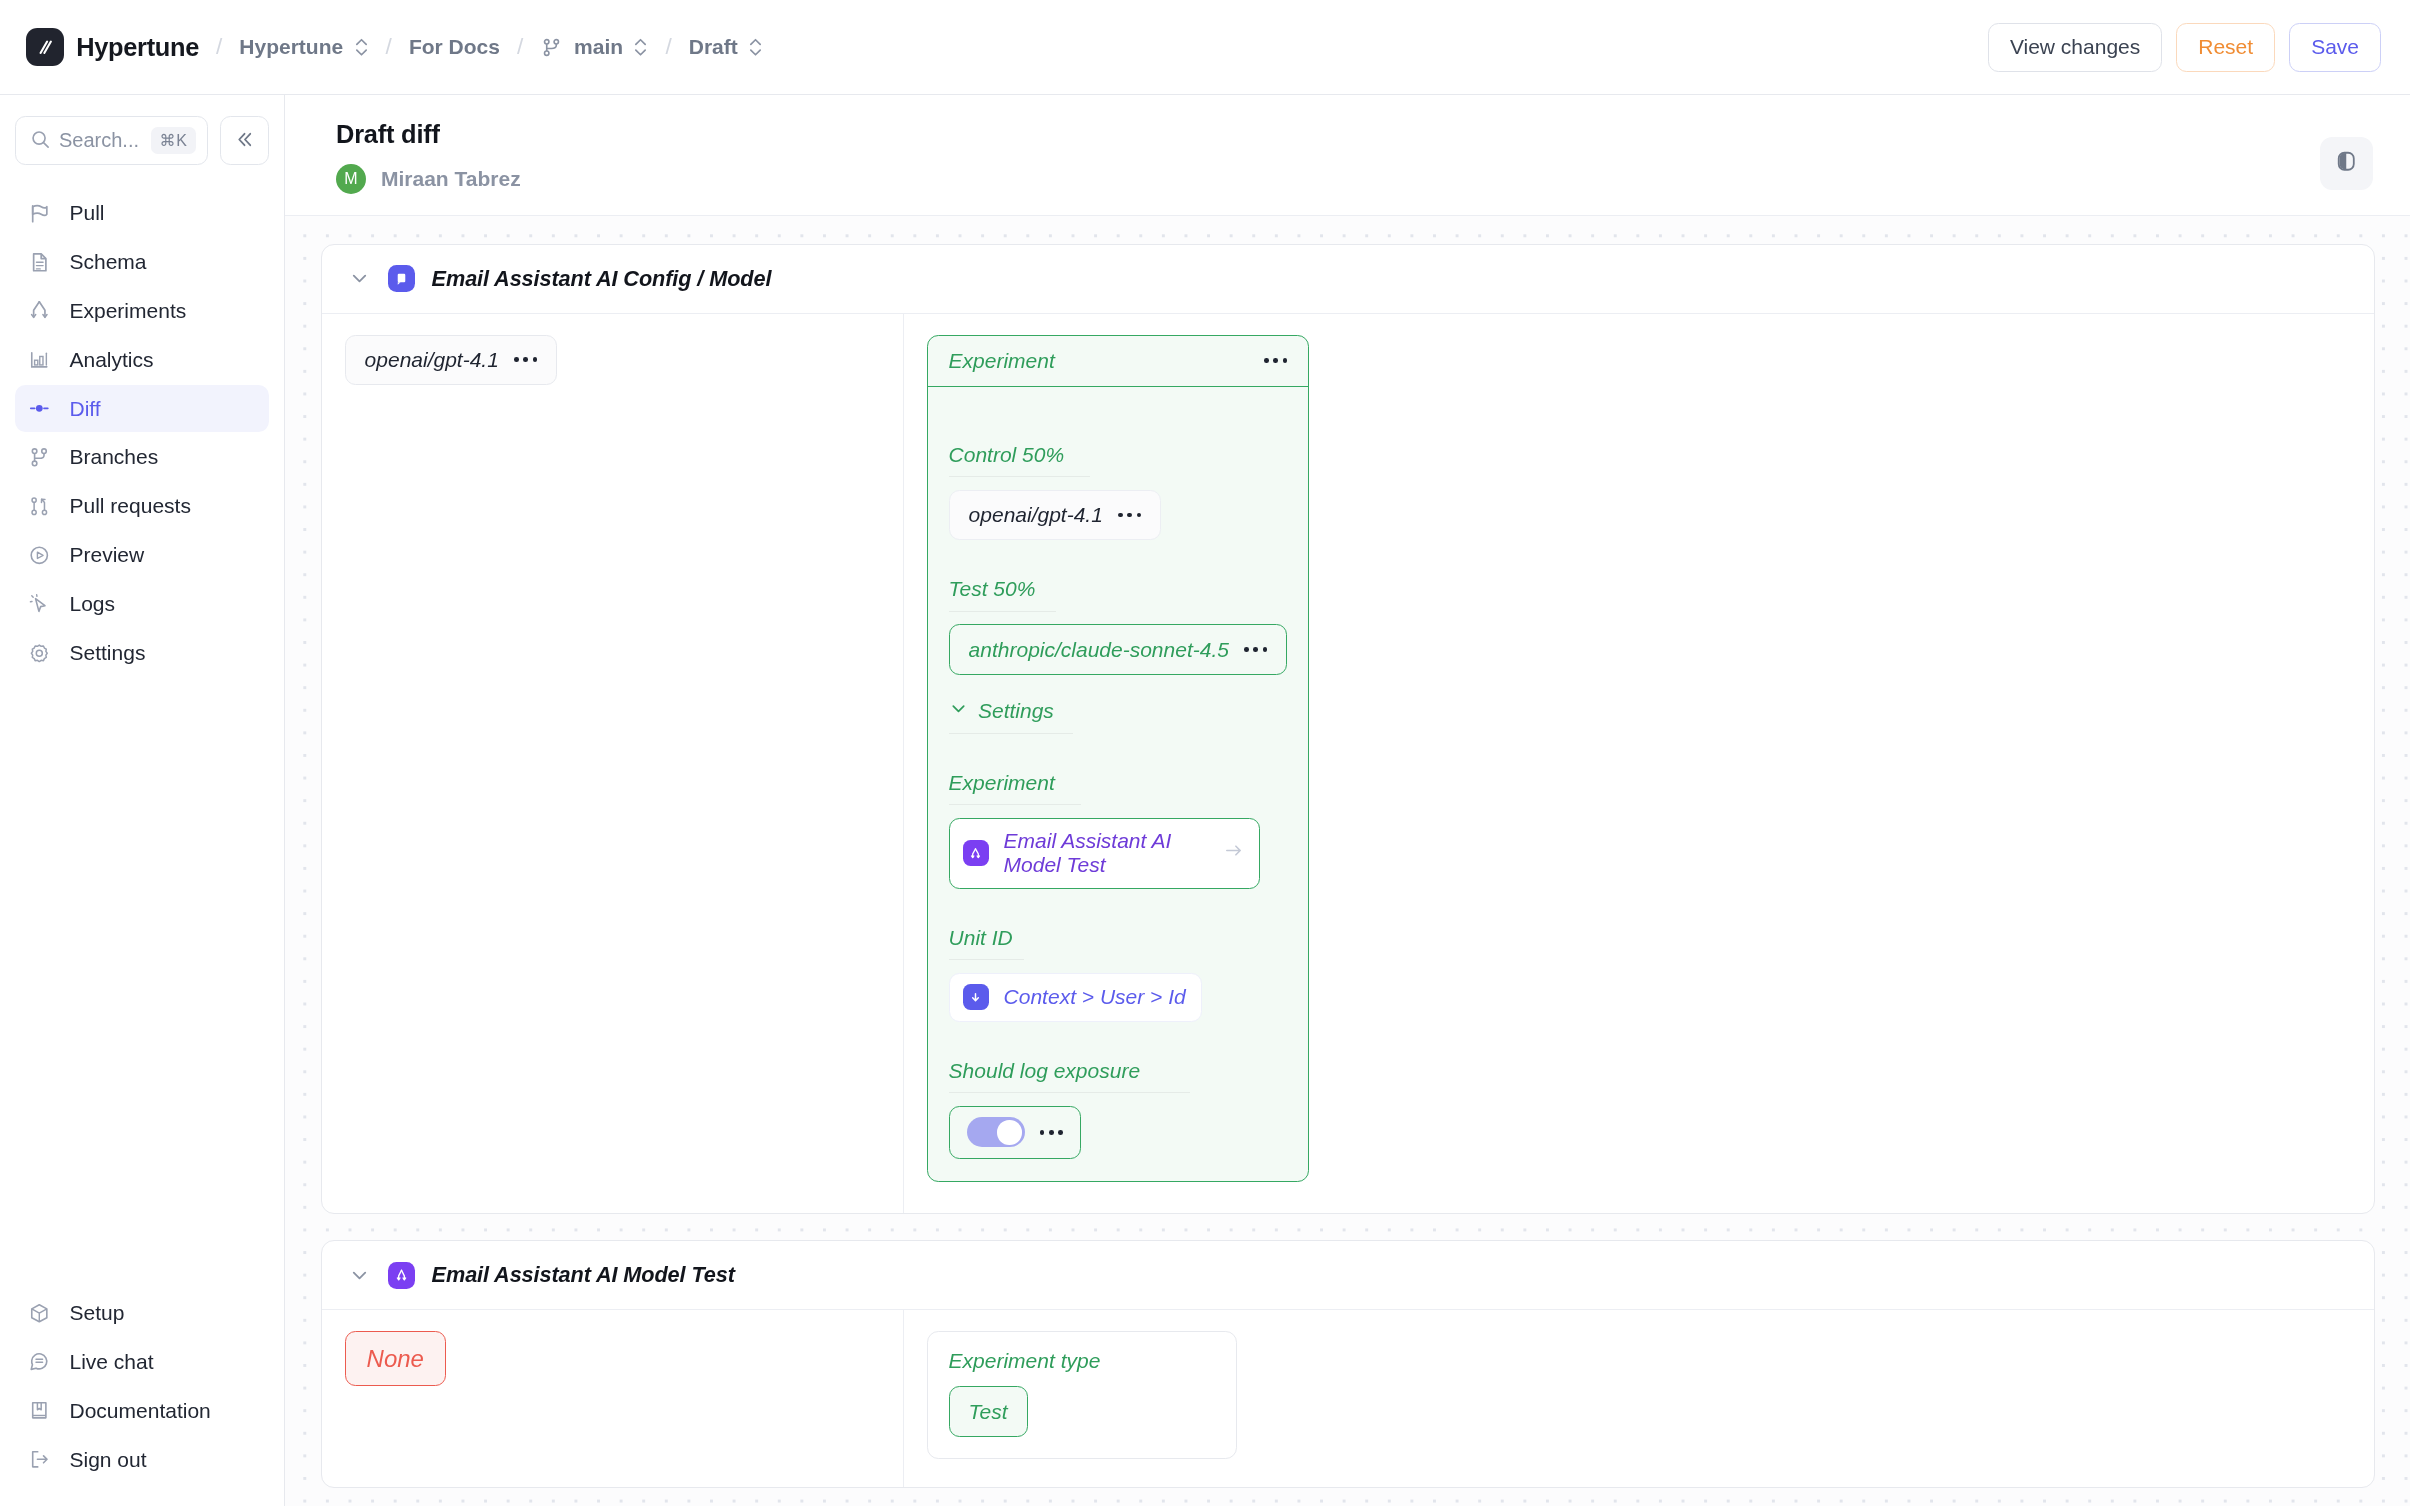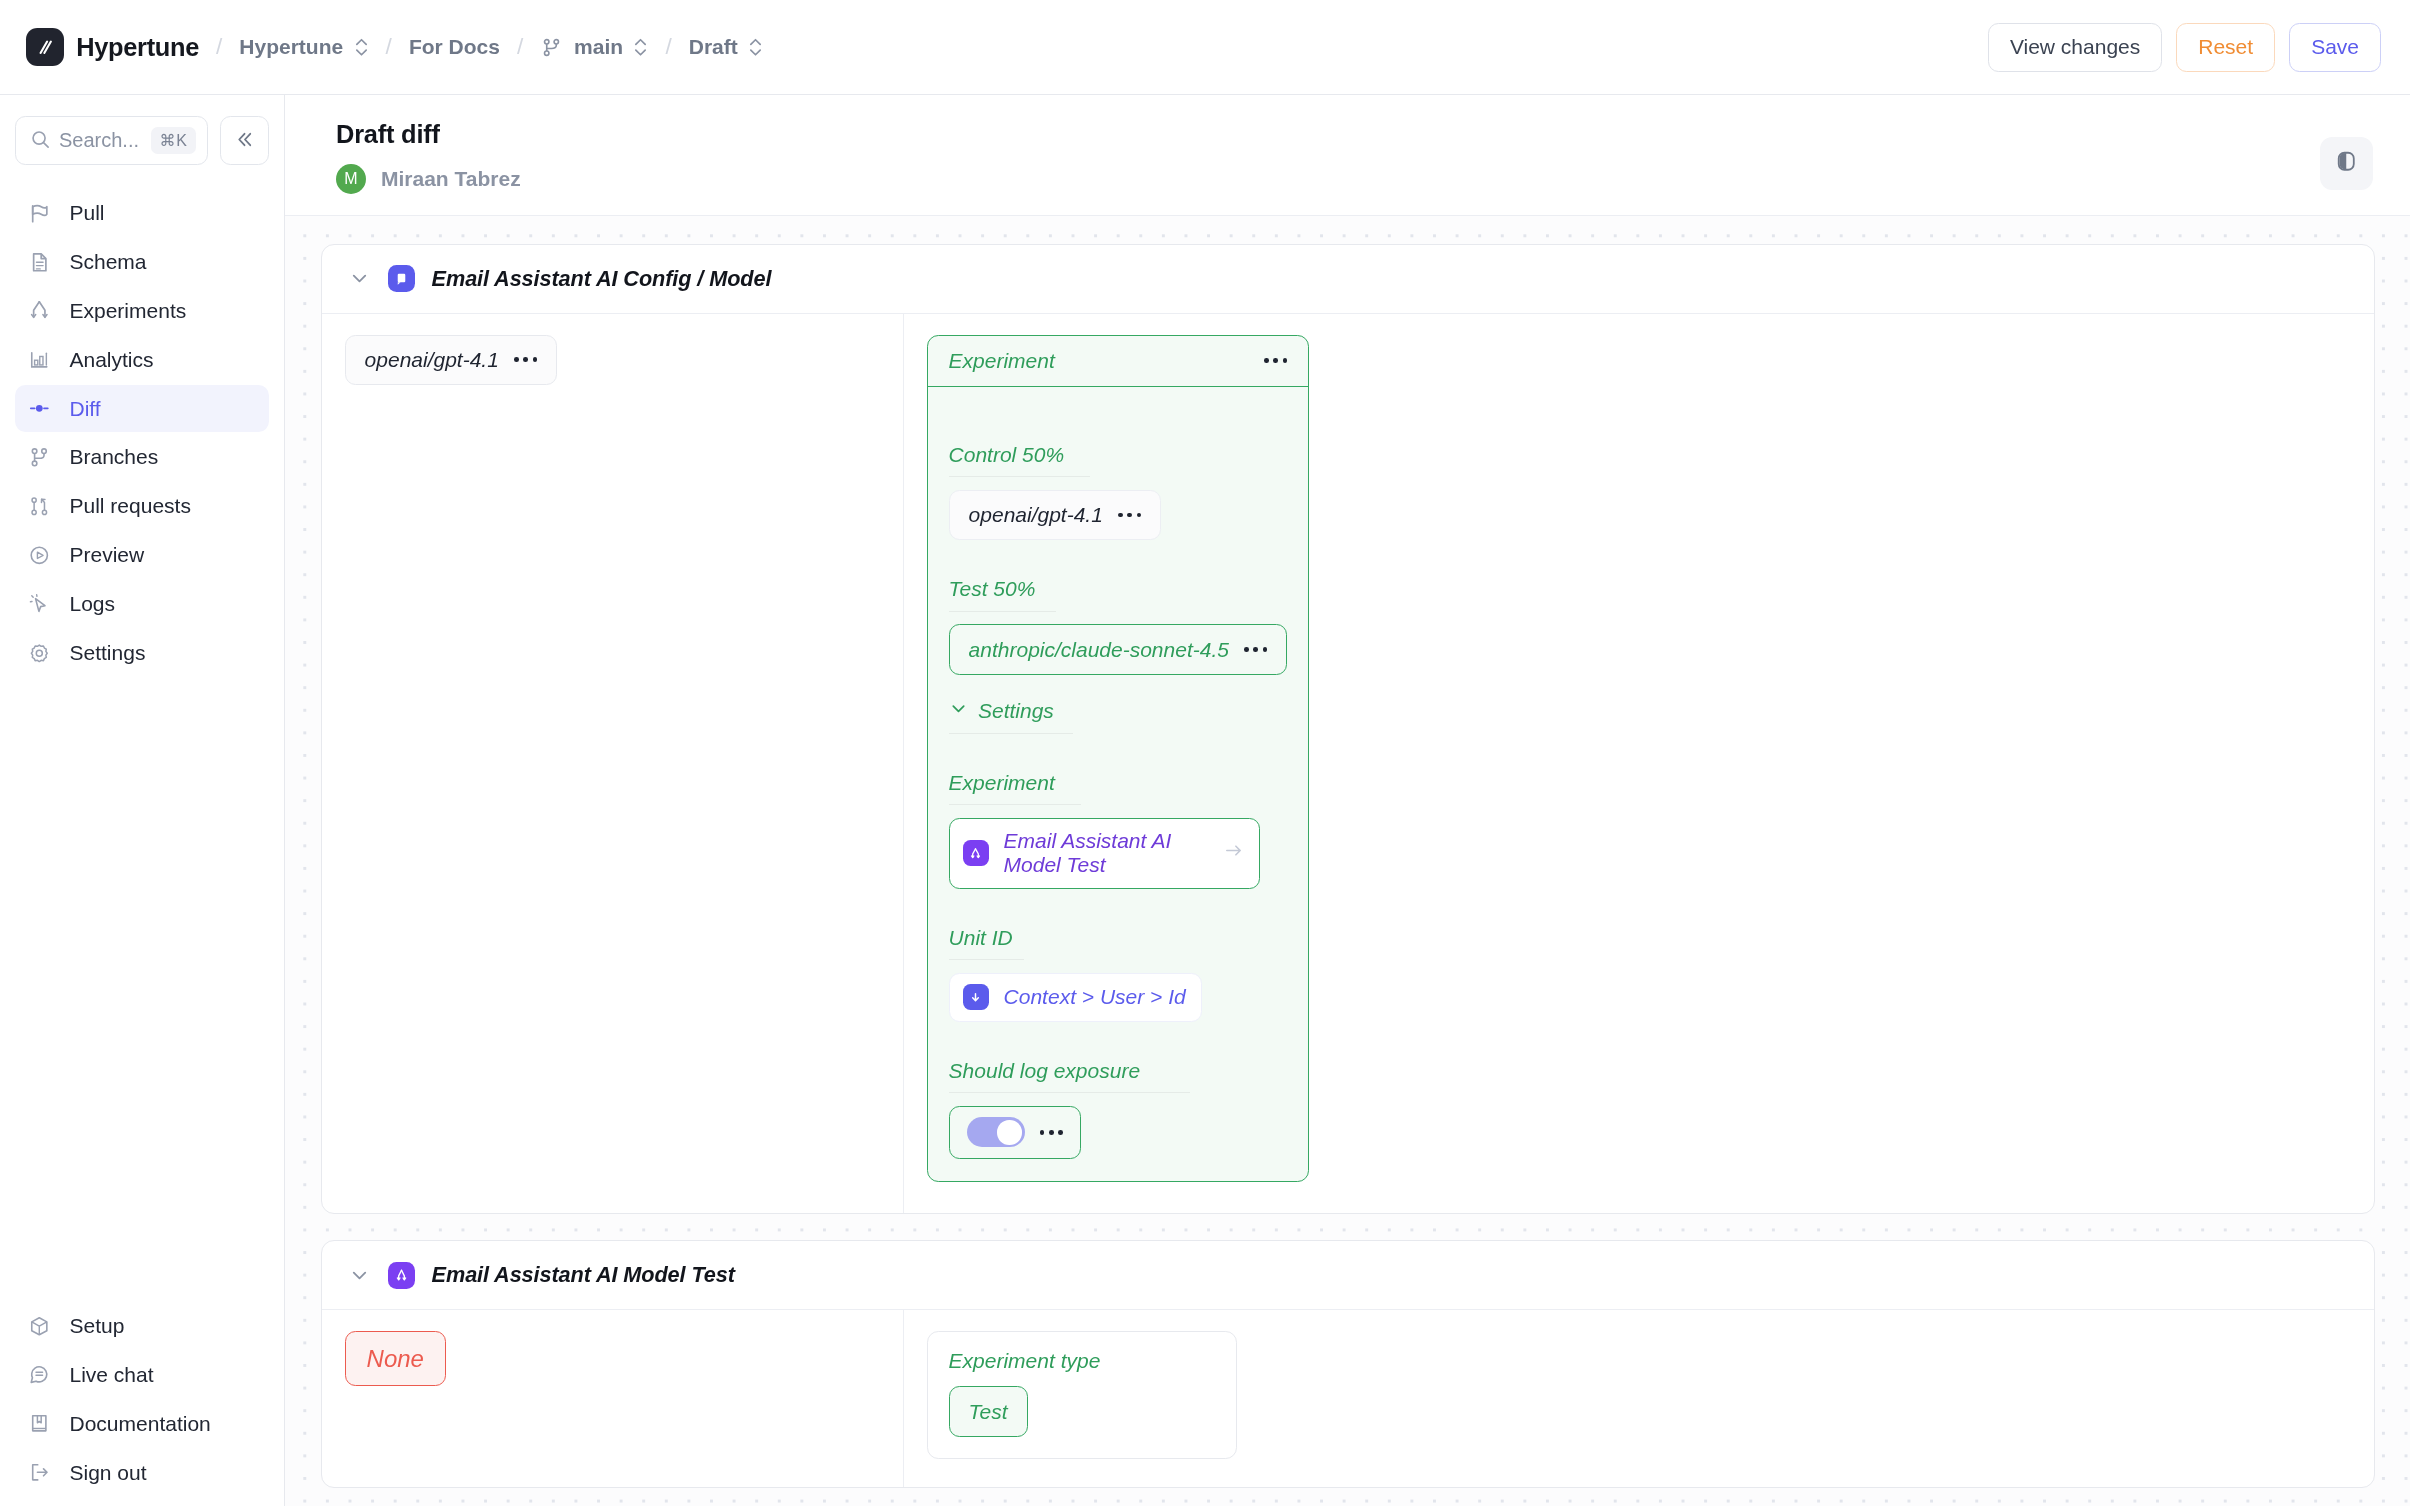--- a/index.html
+++ b/index.html
@@ -76,21 +76,21 @@
   }
   .nav { display: flex; flex-direction: column; gap: 1.9px; }
   .nav-item {
     height: 47px; border-radius: 10.4px; display: flex; align-items: center;
     gap: 18px; padding: 0 13px; cursor: pointer;
     font-size: 21px; color: #222733;
   }
   .nav-item.active { background: #f2f3fd; color: #5b5bec; font-weight: 400; }
   .nav-icon { width: 23.5px; height: 23.5px; display: flex; align-items: center; justify-content: center; flex-shrink: 0; }
   .nav-spacer { flex: 1; }
-  .nav-bottom { padding-bottom: 11px; display: flex; flex-direction: column; gap: 1.9px; }
+  .nav-bottom { padding-bottom: 24px; display: flex; flex-direction: column; gap: 1.9px; }
 
   
   .main { flex: 1; min-width: 0; display: flex; flex-direction: column; background: #fff; }
   .main-head {
     padding: 24.5px 38px 21px 51px;
     display: flex; align-items: flex-start;
     background: #fff;
     border-bottom: 0.9px solid #eceef3;
   }
   .main-head-left { flex: 1; }

